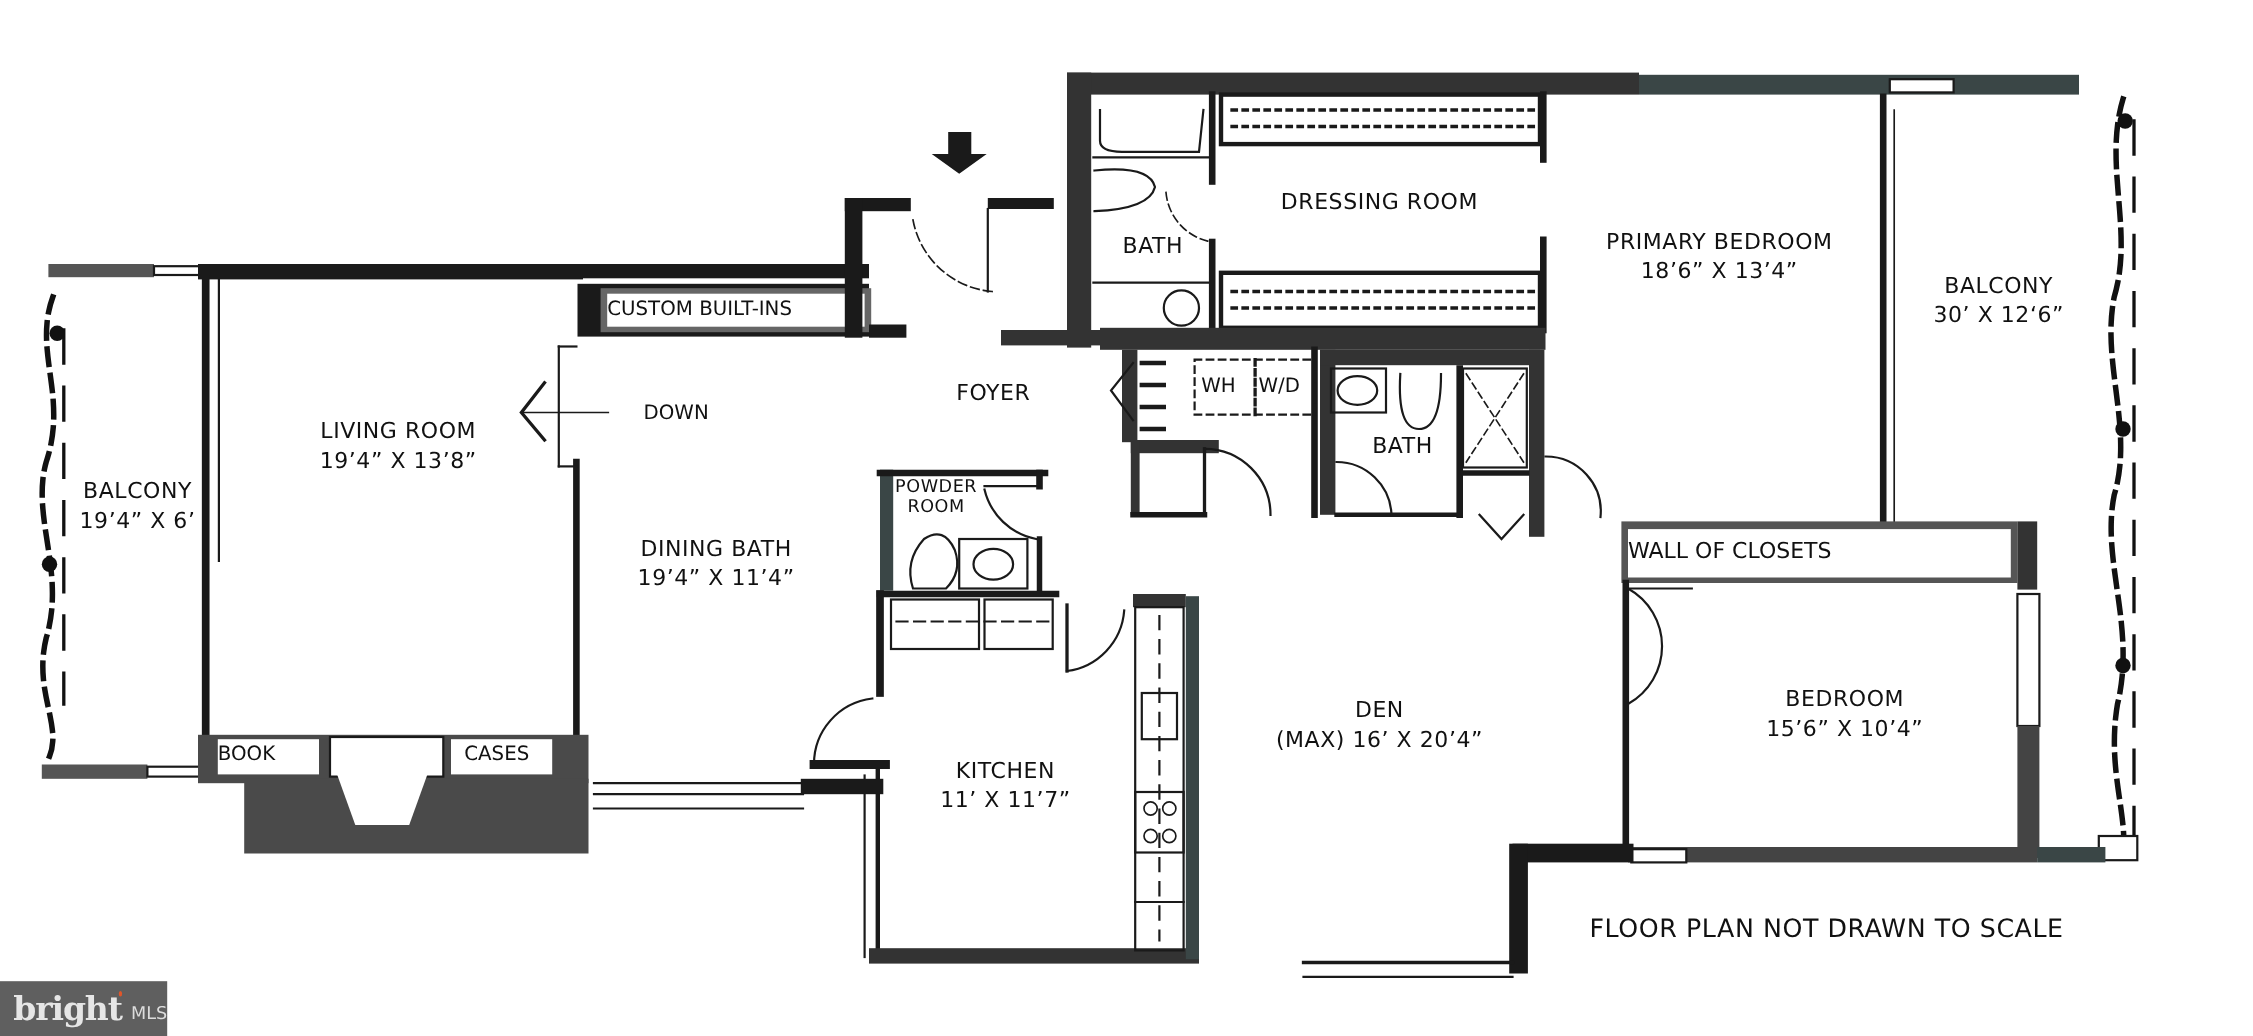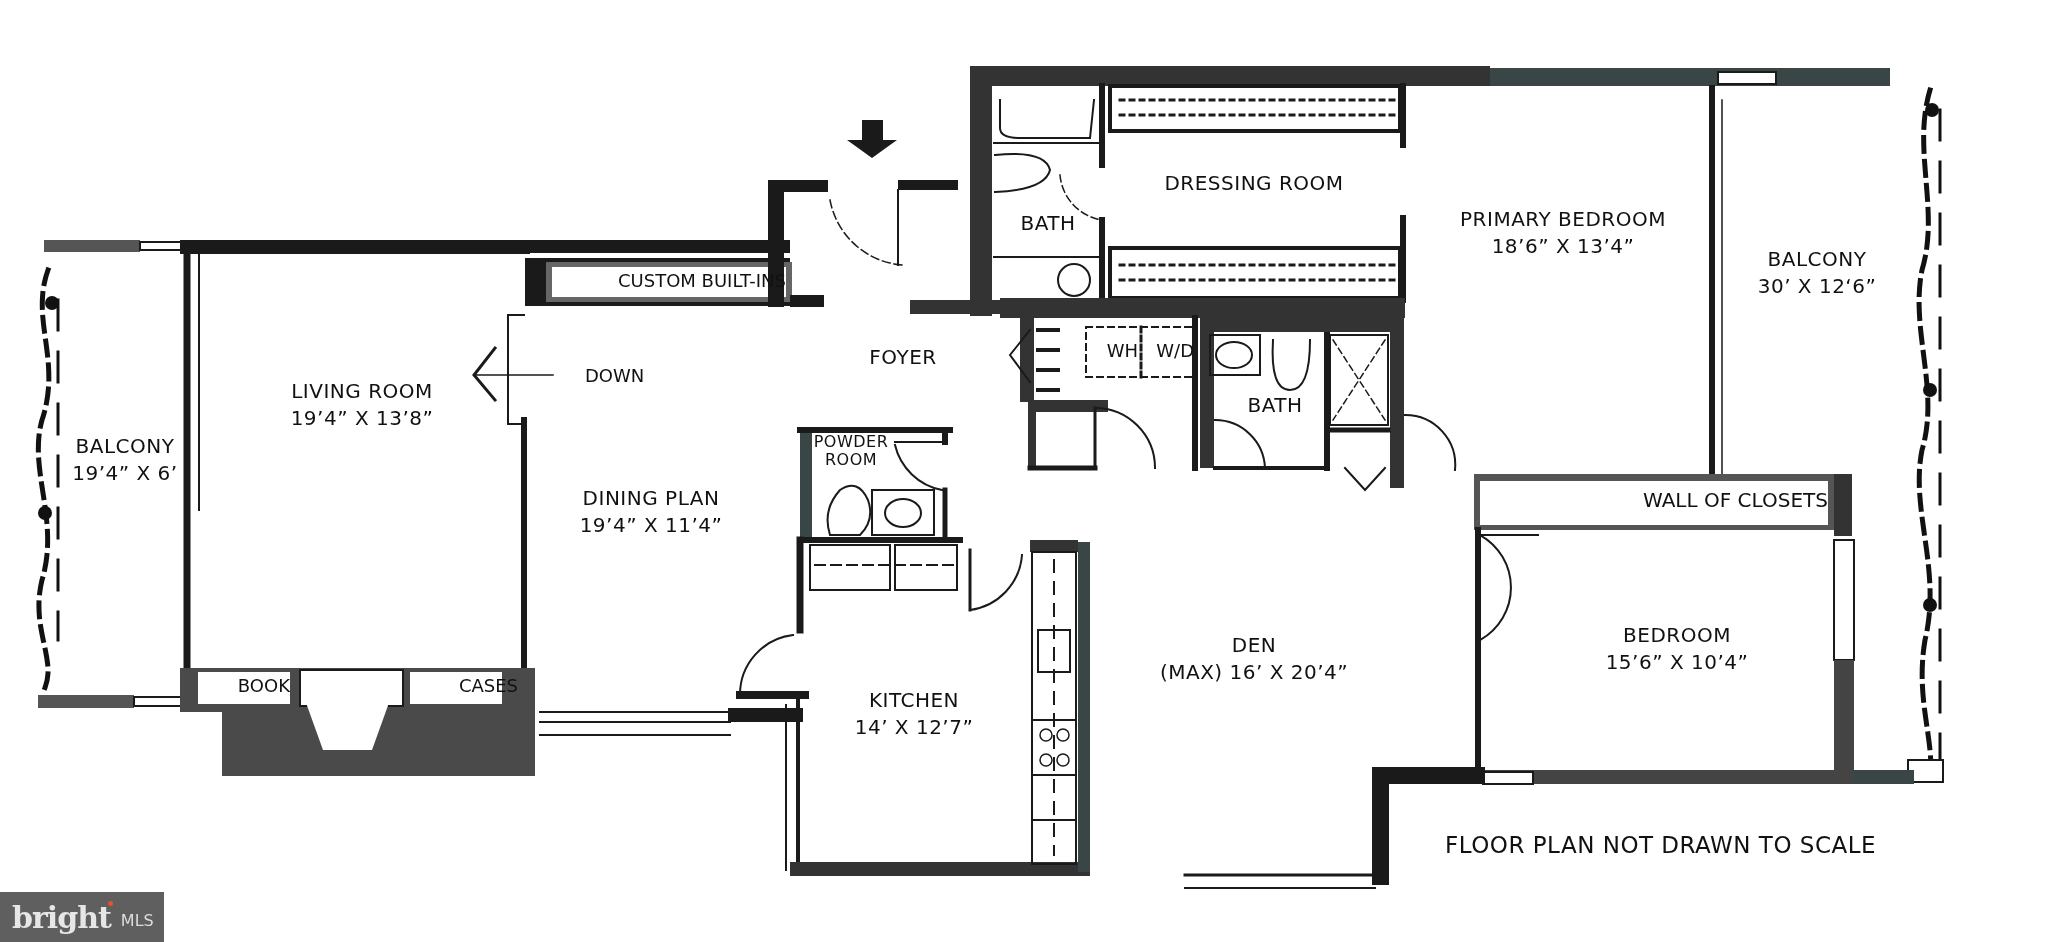--- a/index.html
+++ b/index.html
@@ -1,22 +1,22 @@
 <!DOCTYPE html>
 <html><head>
 <meta charset="utf-8">
 <style>
   html,body{margin:0;padding:0;background:#ffffff;}
   body{width:2048px;height:942px;position:relative;overflow:hidden;font-family:"DejaVu Sans Condensed","DejaVu Sans",sans-serif;}
   #plan{position:absolute;left:0;top:0;width:2048px;height:942px;}
   .lbl{position:absolute;color:#111;font-family:"DejaVu Sans",sans-serif;font-size:20px;letter-spacing:0.5px;text-align:center;white-space:nowrap;transform:translateX(-50%);line-height:1.35;}
   .lbl .dim{display:block;}
-  .box-lbl{position:absolute;color:#111;font-family:"DejaVu Sans",sans-serif;font-size:18px;text-align:right;white-space:nowrap;}
+  .box-lbl{position:absolute;color:#111;font-family:"DejaVu Sans",sans-serif;font-size:18px;text-align:left;white-space:nowrap;}
   .note{position:absolute;left:1445px;top:832px;font-family:"DejaVu Sans",sans-serif;font-size:23px;color:#111;letter-spacing:0.5px;}
-  .logo{position:absolute;left:0;top:892px;width:164px;height:50px;background:#5f5f5f;display:flex;align-items:center;padding-left:12px;box-sizing:border-box;}
+  .logo{position:absolute;left:0;top:892px;width:152px;height:50px;background:#5f5f5f;display:flex;align-items:center;padding-left:12px;box-sizing:border-box;}
   .logo .b{font-family:"DejaVu Serif",serif;font-size:30px;color:#e6e6e6;font-weight:bold;letter-spacing:-1px;}
   .logo .m{font-family:"DejaVu Sans",sans-serif;font-size:16px;color:#dcdcdc;margin-left:5px;margin-top:6px;}
   .logo .dot{display:inline-block;width:5px;height:5px;background:#e0562a;border-radius:50%;position:relative;top:-14px;left:-3px;}
 </style>
 </head>
 <body>
 
 <svg id="plan" viewBox="0 0 2048 942" xmlns="http://www.w3.org/2000/svg">
   <g fill="none" stroke="#1a1a1a" stroke-linecap="square">
 
@@ -201,33 +201,33 @@
 
 <div class="lbl" style="left:362px;top:378px;">
   <span>LIVING ROOM</span>
   <span class="dim">19’4” X 13’8”</span>
 </div>
 <div class="lbl" style="left:125px;top:433px;">
   <span>BALCONY</span>
   <span class="dim">19’4” X 6’</span>
 </div>
 <div class="lbl" style="left:651px;top:485px;">
-  <span>DINING PLAN</span>
+  <span>DINING BATH</span>
   <span class="dim">19’4” X 11’4”</span>
 </div>
 <div class="lbl" style="left:903px;top:344px;">
   <span>FOYER</span>
 </div>
 <div class="lbl" style="left:851px;top:433px;font-size:16px;line-height:1.15;">
   <span class="dim">POWDER</span>
   <span class="dim">ROOM</span>
 </div>
 <div class="lbl" style="left:914px;top:687px;">
   <span>KITCHEN</span>
-  <span class="dim">14’ X 12’7”</span>
+  <span class="dim">11’ X 11’7”</span>
 </div>
 <div class="lbl" style="left:1238px;top:632px;margin-left:16px;">
   <span>DEN</span>
   <span class="dim">(MAX) 16’ X 20’4”</span>
 </div>
 <div class="lbl" style="left:1254px;top:170px;">
   <span>DRESSING ROOM</span>
 </div>
 <div class="lbl" style="left:1048px;top:210px;">
   <span>BATH</span>

